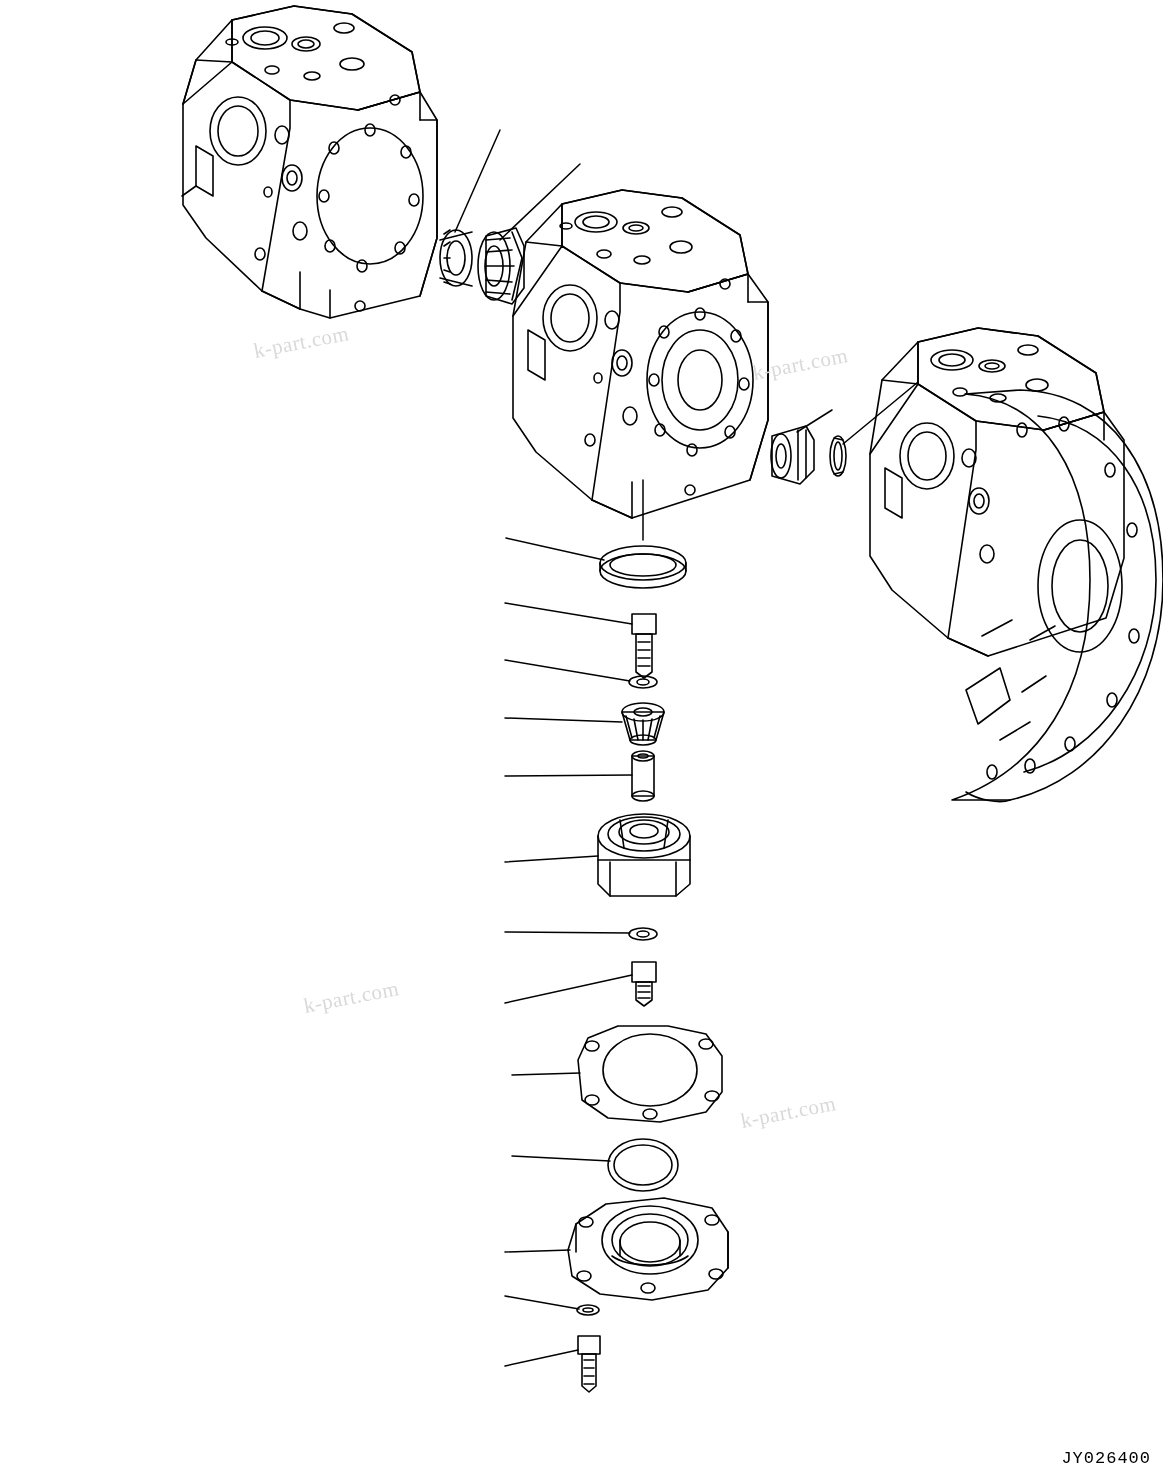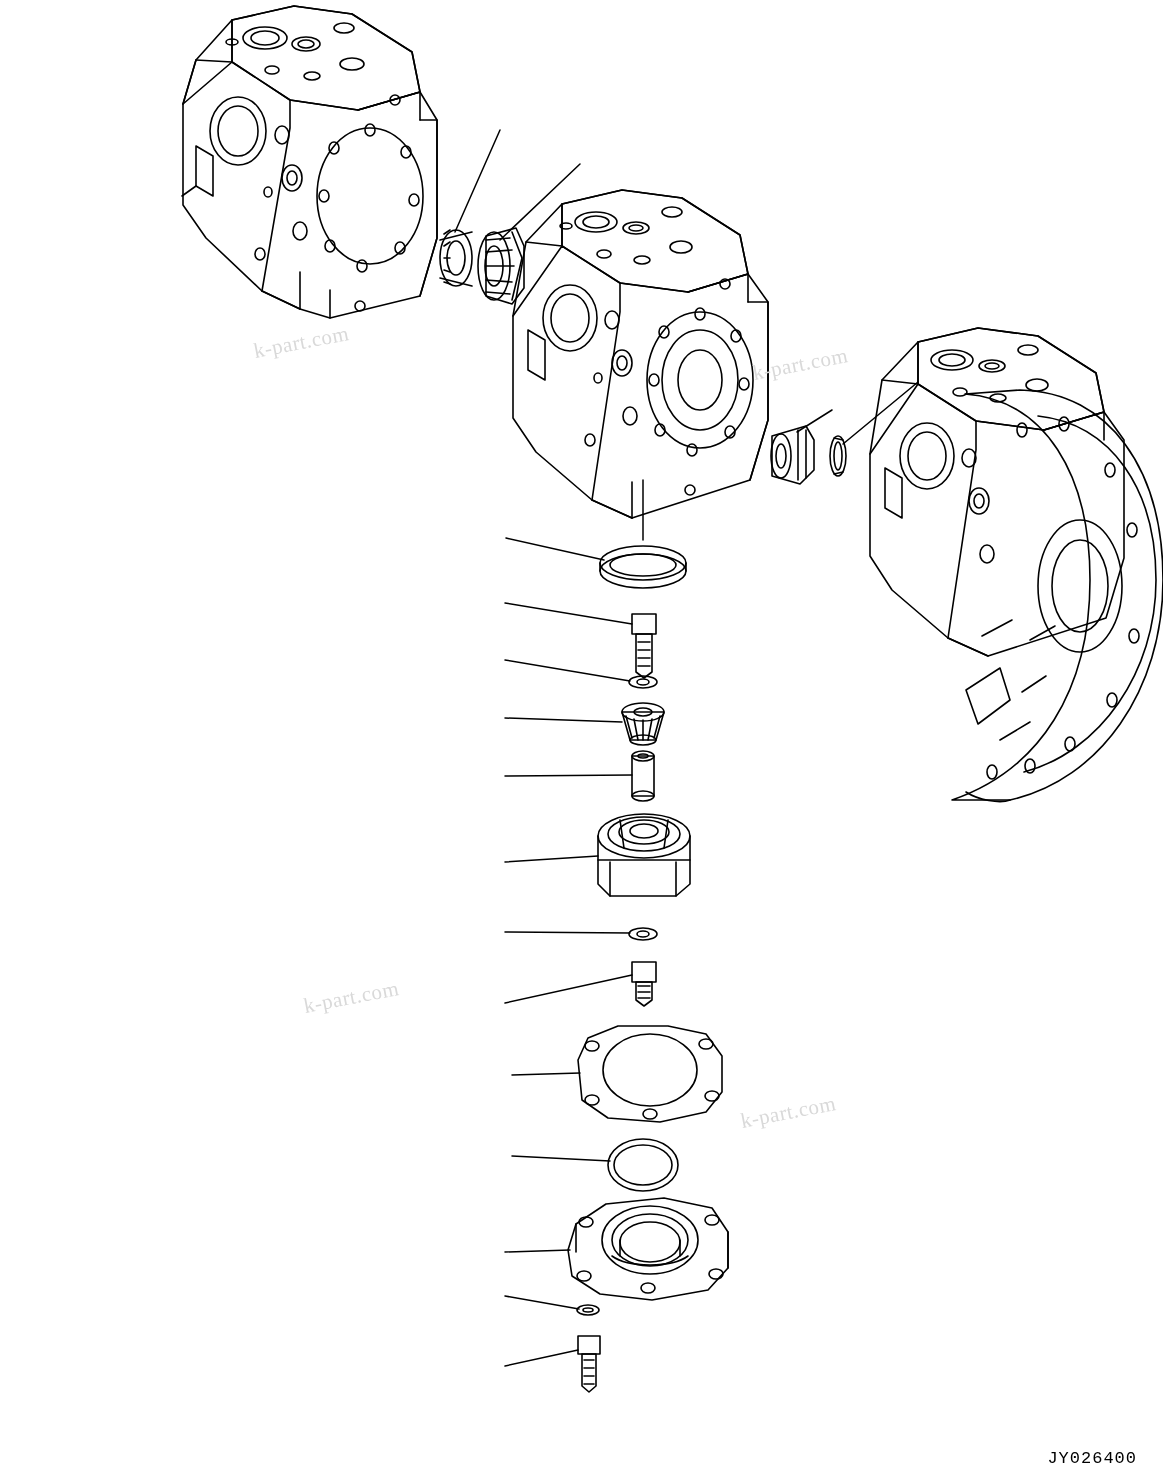--- a/index.html
+++ b/index.html
@@ -29,21 +29,21 @@
     color: #d9d9d9;
     font-size: 21px;
     font-family: "Liberation Serif", serif;
     letter-spacing: 0.5px;
     transform: rotate(-11deg);
     white-space: nowrap;
     user-select: none;
   }
   #drawing-number {
     position: absolute;
-    right: 26px;
+    right: 12px;
     bottom: 14px;
     font-family: "Liberation Mono", monospace;
     font-size: 17px;
     letter-spacing: 1px;
     color: #000000;
   }
 </style>
 </head>
 <body>
 

